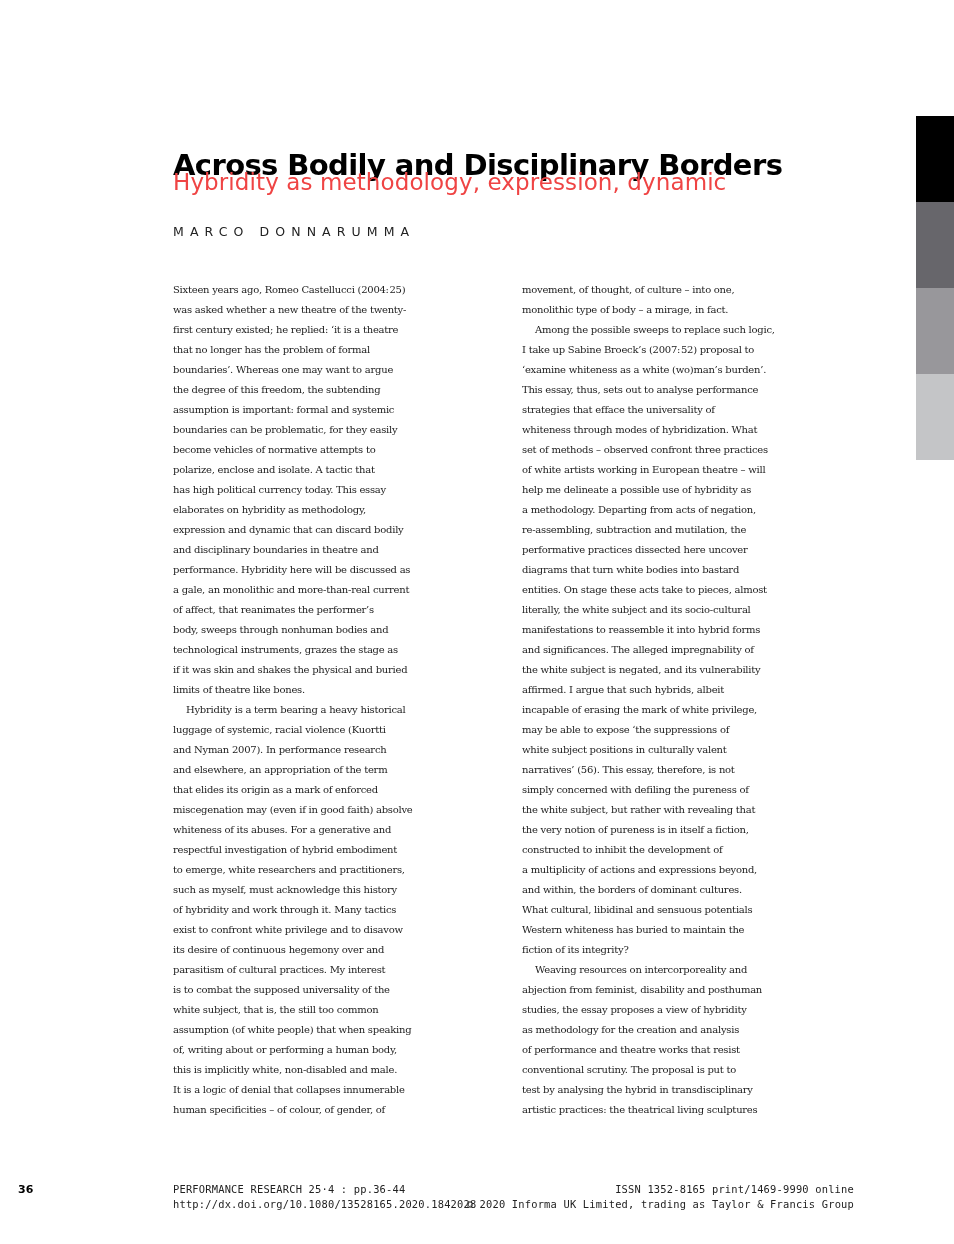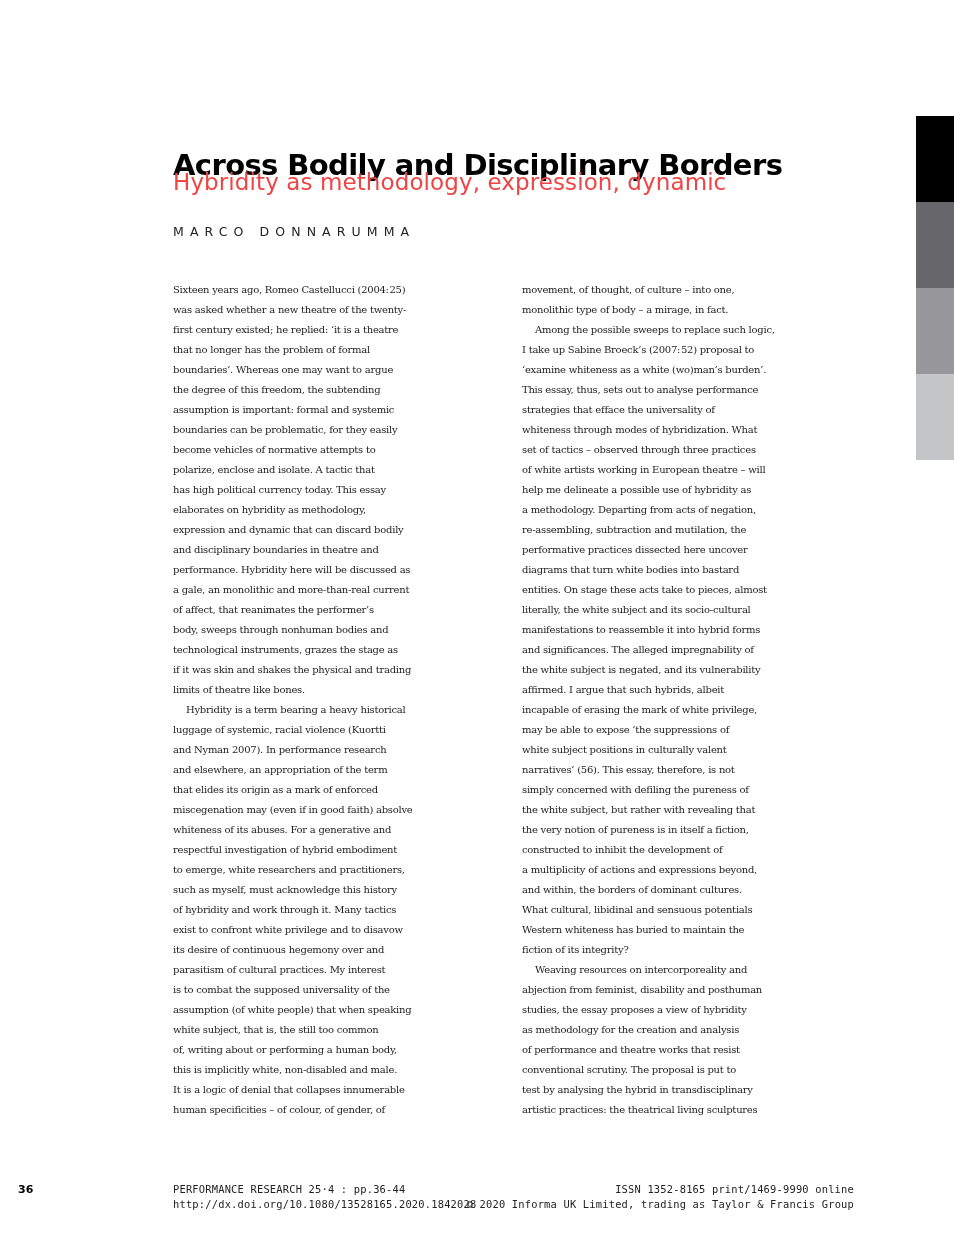--- a/index.html
+++ b/index.html
@@ -73,54 +73,54 @@
     <span class="line">polarize, enclose and isolate. A tactic that</span>
     <span class="line">has high political currency today. This essay</span>
     <span class="line">elaborates on hybridity as methodology,</span>
     <span class="line">expression and dynamic that can discard bodily</span>
     <span class="line">and disciplinary boundaries in theatre and</span>
     <span class="line">performance. Hybridity here will be discussed as</span>
     <span class="line">a gale, an monolithic and more-than-real current</span>
     <span class="line">of affect, that reanimates the performer’s</span>
     <span class="line">body, sweeps through nonhuman bodies and</span>
     <span class="line">technological instruments, grazes the stage as</span>
-    <span class="line">if it was skin and shakes the physical and trading</span>
+    <span class="line">if it was skin and shakes the physical and buried</span>
     <span class="line">limits of theatre like bones.</span>
     <span class="line indent">Hybridity is a term bearing a heavy historical</span>
     <span class="line">luggage of systemic, racial violence (Kuortti</span>
     <span class="line">and Nyman 2007). In performance research</span>
     <span class="line">and elsewhere, an appropriation of the term</span>
     <span class="line">that elides its origin as a mark of enforced</span>
     <span class="line">miscegenation may (even if in good faith) absolve</span>
     <span class="line">whiteness of its abuses. For a generative and</span>
     <span class="line">respectful investigation of hybrid embodiment</span>
     <span class="line">to emerge, white researchers and practitioners,</span>
     <span class="line">such as myself, must acknowledge this history</span>
     <span class="line">of hybridity and work through it. Many tactics</span>
     <span class="line">exist to confront white privilege and to disavow</span>
     <span class="line">its desire of continuous hegemony over and</span>
     <span class="line">parasitism of cultural practices. My interest</span>
     <span class="line">is to combat the supposed universality of the</span>
+    <span class="line">white subject, that is, the still too common</span>
     <span class="line">assumption (of white people) that when speaking</span>
-    <span class="line">white subject, that is, the still too common</span>
     <span class="line">of, writing about or performing a human body,</span>
     <span class="line">this is implicitly white, non-disabled and male.</span>
     <span class="line">It is a logic of denial that collapses innumerable</span>
     <span class="line">human specificities – of colour, of gender, of</span>
   </div>
 <div class="column col-right" id="col-right">
     <span class="line">movement, of thought, of culture – into one,</span>
     <span class="line">monolithic type of body – a mirage, in fact.</span>
     <span class="line indent">Among the possible sweeps to replace such logic,</span>
     <span class="line">I take up Sabine Broeck’s (2007: 52) proposal to</span>
     <span class="line">‘examine whiteness as a white (wo)man’s burden’.</span>
     <span class="line">This essay, thus, sets out to analyse performance</span>
     <span class="line">strategies that efface the universality of</span>
     <span class="line">whiteness through modes of hybridization. What</span>
-    <span class="line">set of tactics – observed through three practices</span>
+    <span class="line">set of methods – observed confront three practices</span>
     <span class="line">of white artists working in European theatre – will</span>
     <span class="line">help me delineate a possible use of hybridity as</span>
     <span class="line">a methodology. Departing from acts of negation,</span>
     <span class="line">re-assembling, subtraction and mutilation, the</span>
     <span class="line">performative practices dissected here uncover</span>
     <span class="line">diagrams that turn white bodies into bastard</span>
     <span class="line">entities. On stage these acts take to pieces, almost</span>
     <span class="line">literally, the white subject and its socio-cultural</span>
     <span class="line">manifestations to reassemble it into hybrid forms</span>
     <span class="line">and significances. The alleged impregnability of</span>

